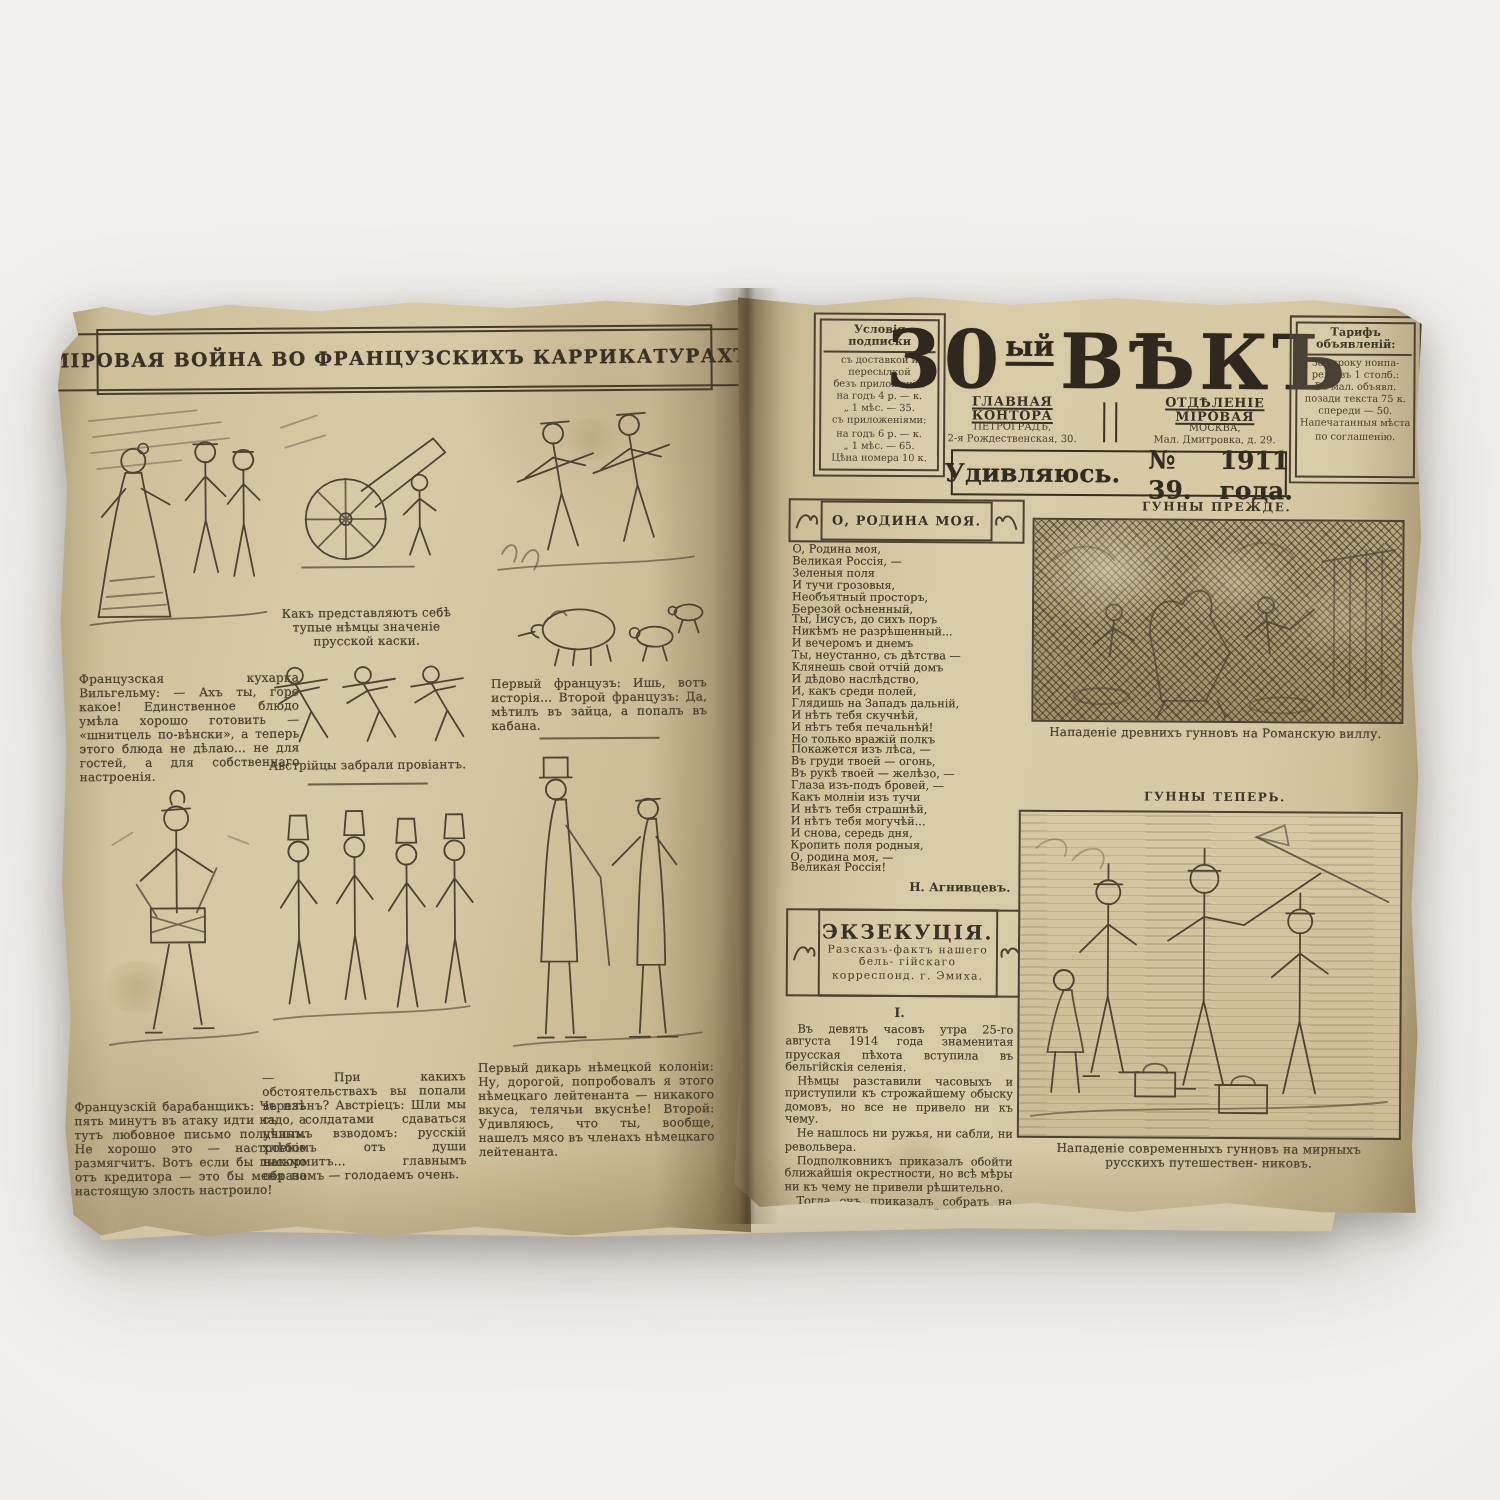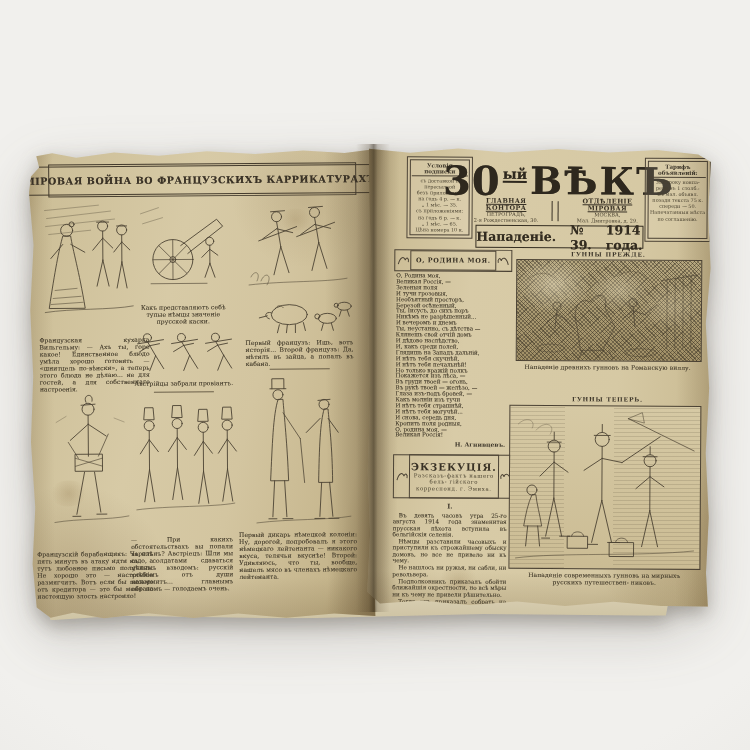--- a/index.html
+++ b/index.html
@@ -315,25 +315,25 @@
               <div class="bx-line">Въ мал. объявл.</div>
               <div class="bx-line">позади текста 75 к.</div>
               <div class="bx-line">спереди — 50.</div>
               <div class="bx-line">Напечатанныя мѣста</div>
               <div class="bx-line">по соглашенію.</div>
             </div>
         </div>
       </div>
 
       <div class="datebar" style="left:107px;top:78px;width:166px;height:21px;">
-        <span>Нападеніе.</span>
+        <span>Удивляюсь.</span>
         <span class="dbl"></span>
         <span>№ 39.</span>
         <span class="dbl"></span>
-        <span>1914 года.</span>
+        <span>1911 года.</span>
       </div>
 
       <div class="deco-box abs" style="left:26px;top:103px;width:114px;height:18px;">
         <svg class="flourish" viewBox="0 0 14 12">
             <path d="M2 10 C4 2 8 2 9 6 C10 2 13 4 12 8"></path>
           </svg>
         <div class="deco-inner" style="font-size:6.4px;height:100%;">О, РОДИНА МОЯ.</div>
         <svg class="flourish" viewBox="0 0 14 12">
             <path d="M2 8 C1 4 4 2 5 6 C6 2 10 2 12 10"></path>
           </svg>

